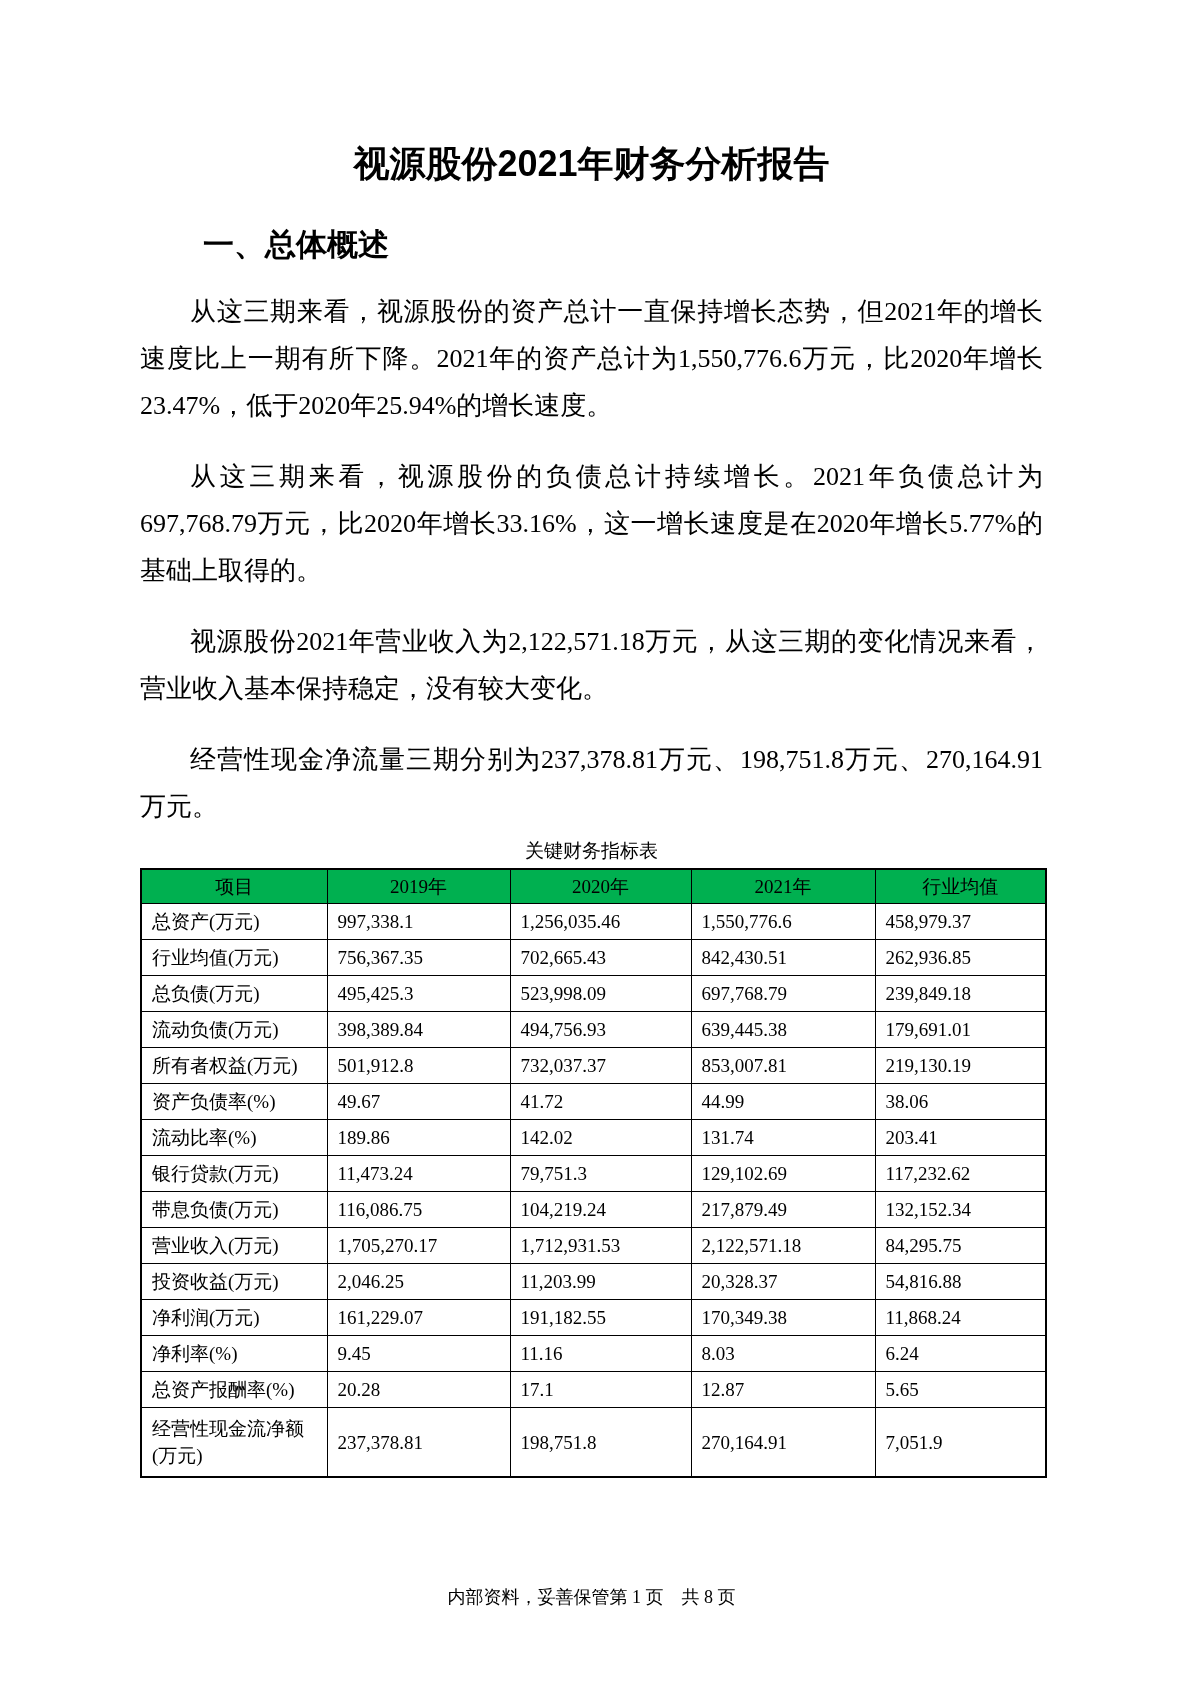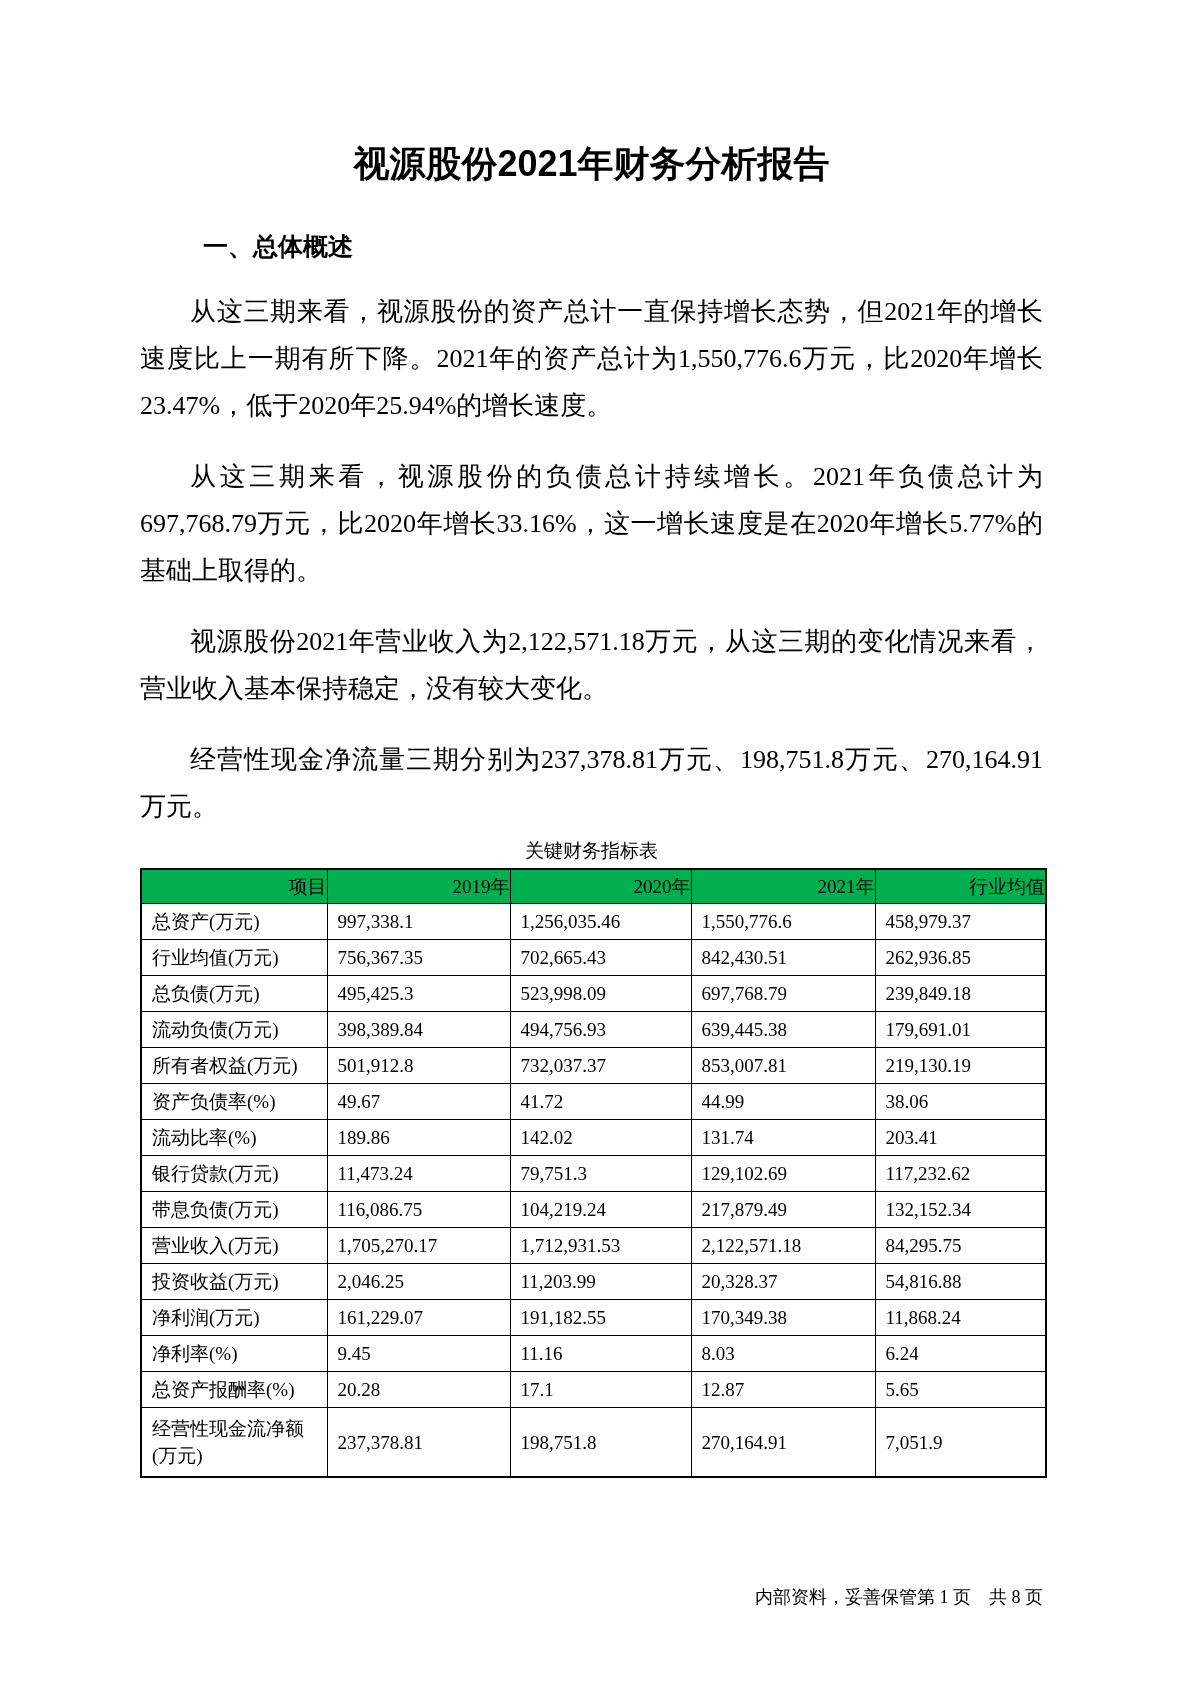--- a/index.html
+++ b/index.html
@@ -19,23 +19,23 @@
   .doc-title {
     margin: 140px 0 0 0;
     text-align: center;
     font-family: "Liberation Sans", "DejaVu Sans", sans-serif;
     font-weight: bold;
     font-size: 36px;
     line-height: 48px;
   }
   .section-heading {
     margin: 42px 0 0 63px;
-    font-family: Liberation Serif, serif;
+    font-family: Liberation Mono, monospace;
     font-weight: bold;
-    font-size: 25px;
+    font-size: 31px;
     line-height: 34px;
   }
   .paragraphs { margin-top: 20px; }
   .body-paragraph {
     margin: 24px 0;
     font-size: 26px;
     line-height: 47px;
     text-align: justify;
     text-indent: 50px;
   }
@@ -56,38 +56,38 @@
   }
   .indicators th, .indicators td {
     border: 1px solid #000;
     font-size: 19px;
     font-weight: normal;
     overflow: hidden;
   }
   .indicators th {
     background: var(--header-bg, #00B050);
     height: 33px;
-    text-align: right;
+    text-align: center;
     padding: 0;
   }
   .indicators td {
     height: 33px;
     padding: 1px 4px 1px 10px;
     text-align: left;
     vertical-align: middle;
     line-height: 27px;
   }
   .indicators td.value { }
   .indicators tr.tall td { height: 66px; }
 
   .footer {
     position: absolute;
     left: 140px; right: 133px; bottom: 76px;
     display: flex;
-    justify-content: flex-end;
+    justify-content: center;
     font-size: 18px;
     line-height: 22px;
   }
 </style>
 </head>
 <body>
 
 <div class="page">
   <div class="content">
 

